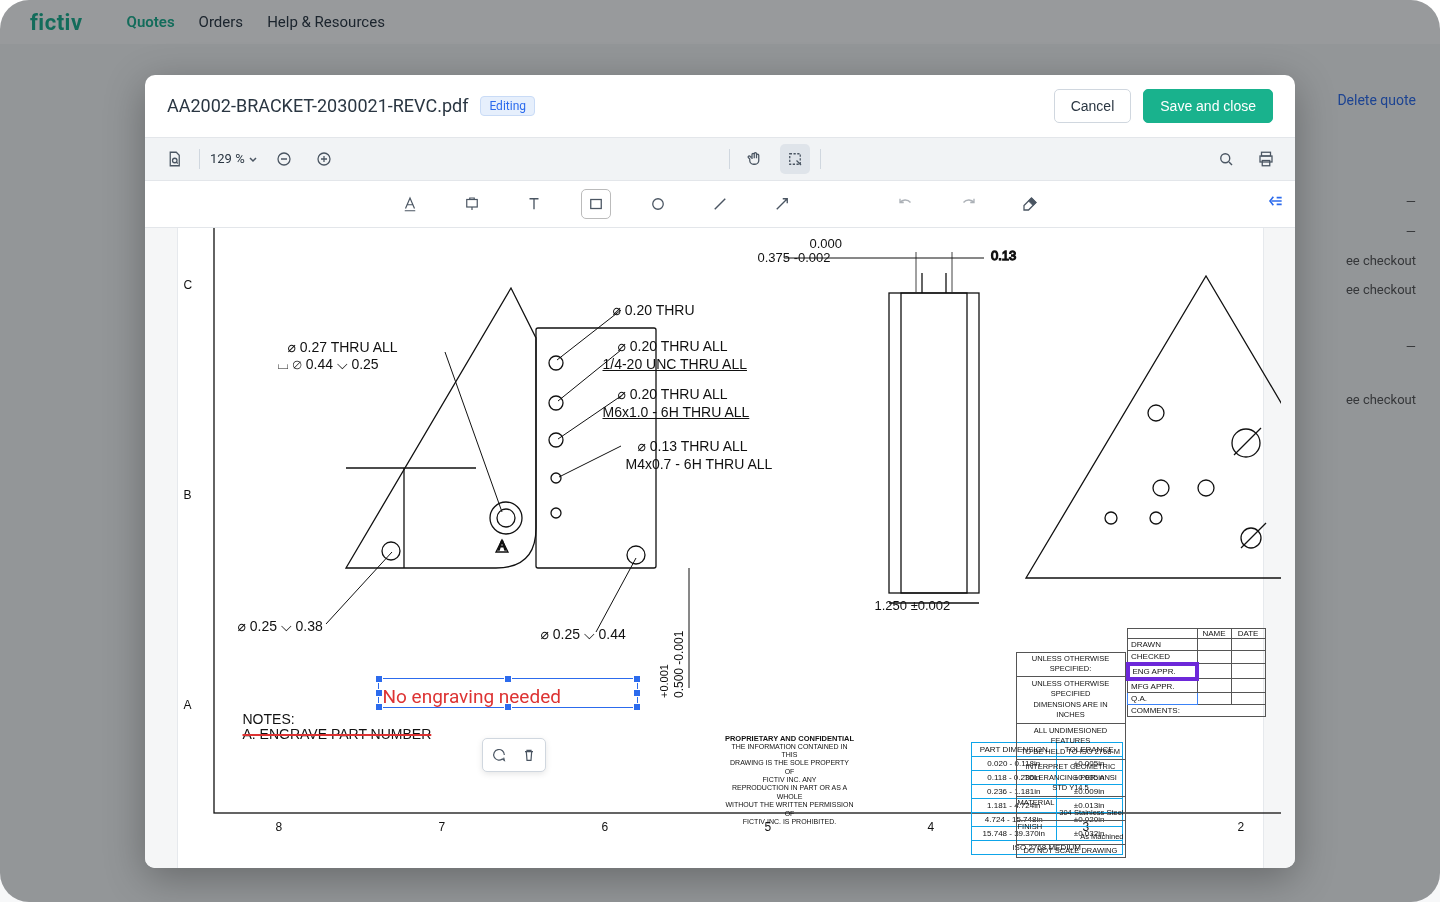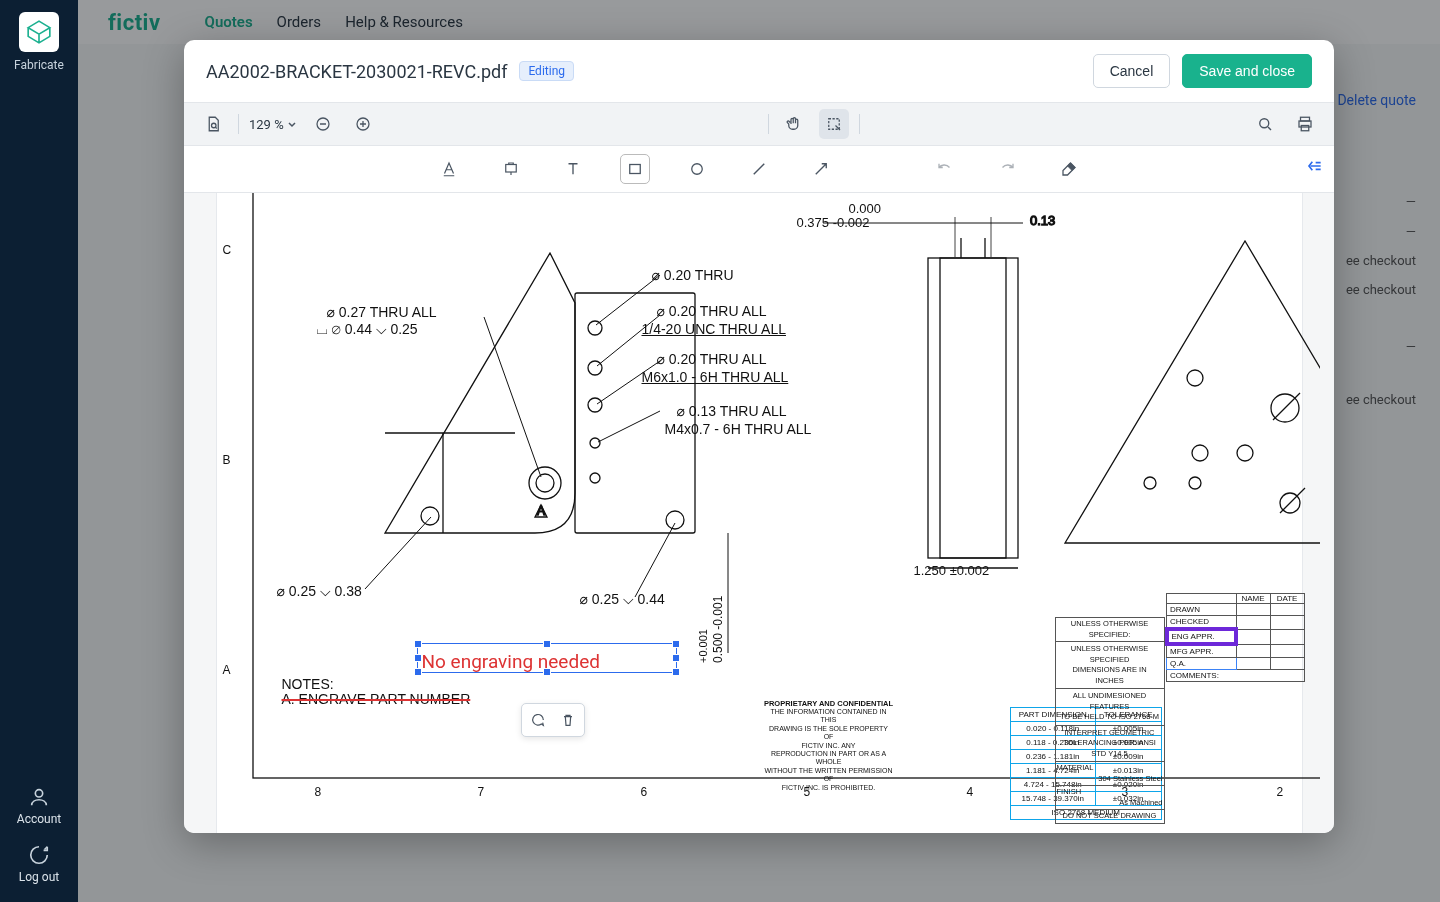--- a/index.html
+++ b/index.html
@@ -12,21 +12,21 @@
 .leftbar .spacer { flex: 1; }
 .leftbar .nav-btn { display: flex; flex-direction: column; align-items: center; gap: 4px; margin-bottom: 18px; cursor: pointer; font-size: 12px; }
 .leftbar .nav-btn svg { width: 22px; height: 22px; }
 .main { flex: 1; position: relative; }
 .topnav { height: 44px; display: flex; align-items: center; padding: 0 30px; gap: 24px; color: #2a3642; font-size: 15px; }
 .topnav .logo { color: #1bb08f; font-weight: 700; font-size: 22px; letter-spacing: 0.5px; margin-right: 20px; }
 .topnav .link.active { color: #1bb08f; font-weight: 600; }
 .below { position: absolute; top: 44px; left: 0; right: 0; bottom: 0; background: #f7f8f9; }
 .rightline { position: absolute; right: 24px; top: 48px; color: #2c6bed; font-size: 14px; cursor: pointer; }
 .chip { position: absolute; right: 24px; color: #555; font-size: 13px; }
-.modal-overlay { position: absolute; inset: 0; background: rgba(10,15,20,0.42); display: flex; align-items: flex-start; justify-content: center; }
+.modal-overlay { position: absolute; inset: 0; background: rgba(10,15,20,0.42); display: flex; align-items: center; justify-content: center; border-radius: 29px; }
 .modal { width: 1150px; background: #fff; border-radius: 10px; margin-top: 40px; box-shadow: 0 10px 40px rgba(0,0,0,0.3); overflow: hidden; position: relative; }
 .modal-head { display: flex; align-items: center; padding: 14px 22px; gap: 12px; }
 .modal-title { font-size: 18px; color: #2a3642; }
 .badge { background: #e6effc; color: #2c6bed; font-size: 12px; padding: 2px 8px; border-radius: 4px; border: 1px solid #c9dbf6; }
 .modal-head .grow { flex: 1; }
 .btn { padding: 8px 16px; border-radius: 5px; font-size: 14px; cursor: pointer; border: 1px solid #d0d7df; background: #fff; color: #2a3642; }
 .btn.primary { background: #19b28d; border-color: #19b28d; color: #fff; font-weight: 500; }
 .toolbar { background: #f1f3f5; border-top: 1px solid #e3e6ea; border-bottom: 1px solid #e3e6ea; display: flex; align-items: center; padding: 6px 14px; gap: 20px; }
 .tb-left { display: flex; align-items: center; gap: 10px; }
 .tb-left .zoom { font-size: 13px; color: #2a3642; display: flex; align-items: center; gap: 2px; }
@@ -49,44 +49,20 @@
 .anno-tool .mini { width: 24px; height: 24px; display: flex; align-items: center; justify-content: center; cursor: pointer; color: #4a5562; }
 .title-table { position: absolute; right: -18px; bottom: 10px; font-size: 8px; font-family: Arial, sans-serif; color: #111; border-collapse: collapse; }
 .title-table td, .title-table th { border: 1px solid #0ea5e9; padding: 2px 8px; text-align: center; }
 .title-table th { font-weight: normal; }
 .right-panel-tab { position: absolute; right: 4px; top: 110px; width: 32px; height: 32px; display: flex; align-items: center; justify-content: center; color: #2c6bed; cursor: pointer; }
 </style>
 </head>
 <body>
 
 <div class="app">
-  <div class="leftbar">
-    <div class="brand">
-      <svg viewBox="0 0 24 24" fill="none" stroke="#1bb08f" stroke-width="1.5">
-          <path d="M12 2 L22 8 L12 14 L2 8 Z M2 8 L2 16 L12 22 L22 16 L22 8 M12 14 L12 22"></path>
-        </svg>
-    </div>
-    <div class="brand-label">Fabricate</div>
-    <div class="spacer"></div>
-    <div class="nav-btn">
-      <svg viewBox="0 0 24 24" fill="none" stroke="#c7d2dc" stroke-width="1.8">
-          <circle cx="12" cy="8" r="4"></circle>
-          <path d="M4 21c0-4 4-6 8-6s8 2 8 6"></path>
-        </svg>
-      <span>Account</span>
-    </div>
-    <div class="nav-btn">
-      <svg viewBox="0 0 24 24" fill="none" stroke="#c7d2dc" stroke-width="1.8">
-          <path d="M12 3a9 9 0 1 0 9 9"></path>
-          <path d="M18 6 l3 -3"></path>
-          <path d="M21 3 l0 4 l-4 0" transform="rotate(0 21 3)"></path>
-        </svg>
-      <span>Log out</span>
-    </div>
-  </div>
 
   <div class="main">
     <div class="topnav">
       <span class="logo">fictiv</span>
       <span class="link active">Quotes</span>
       <span class="link">Orders</span>
       <span class="link">Help &amp; Resources</span>
     </div>
     <div class="below">
       <span class="rightline">Delete quote</span>

